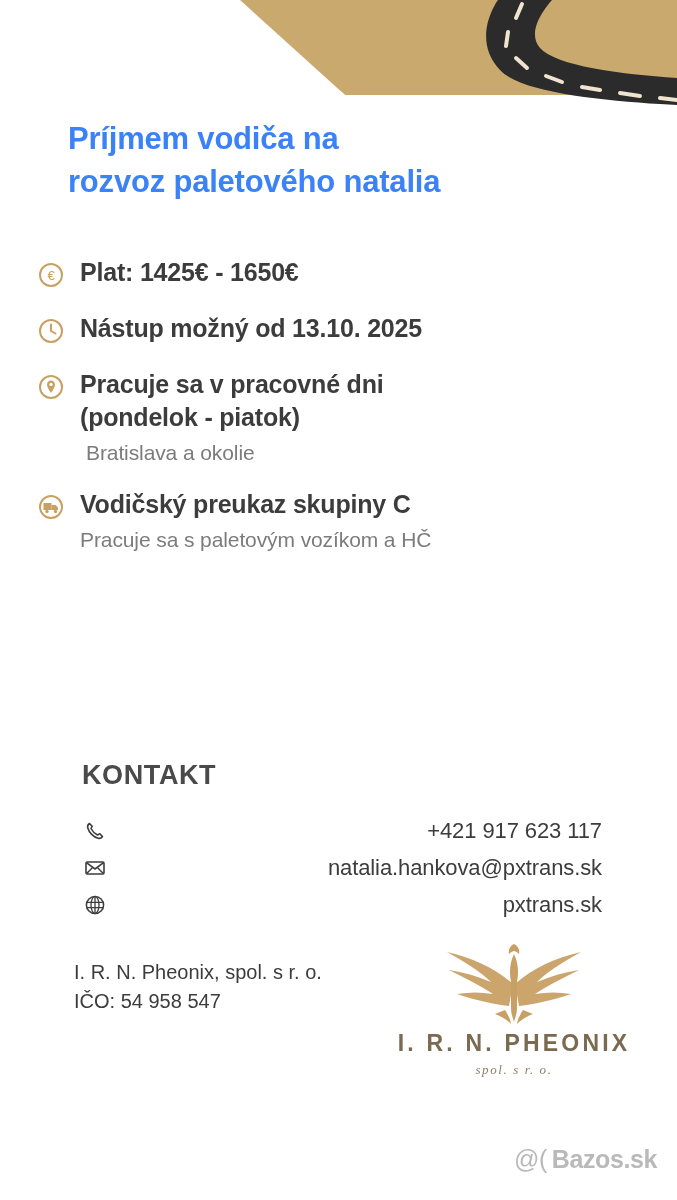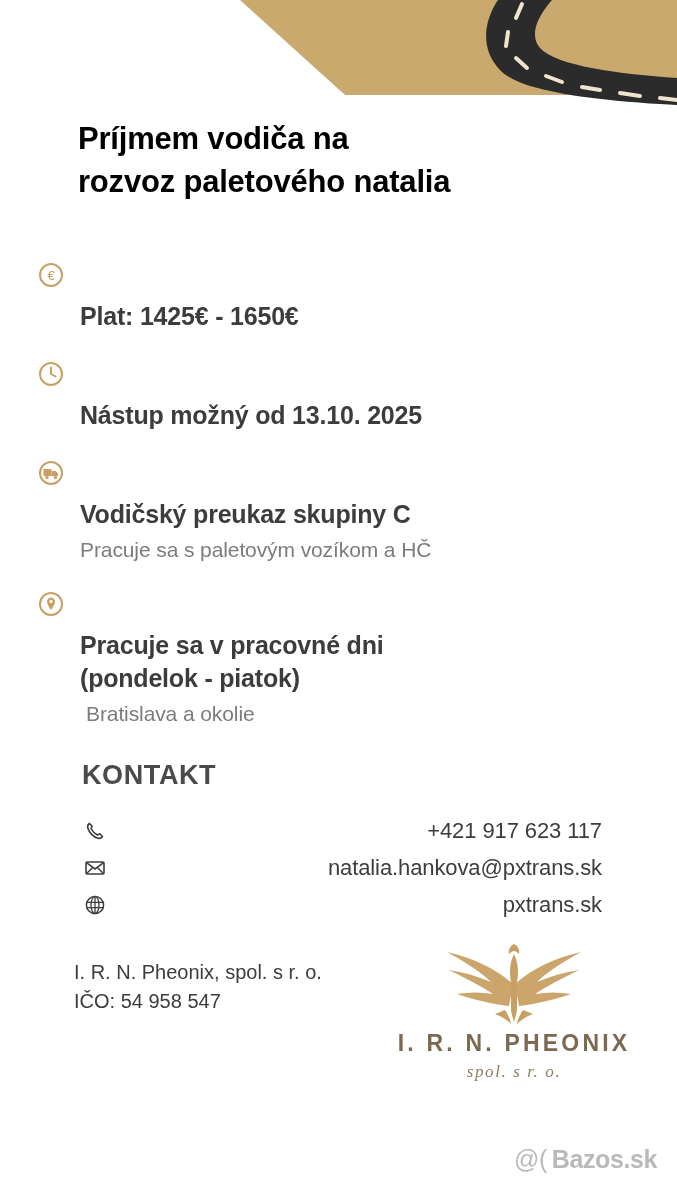--- a/index.html
+++ b/index.html
@@ -24,26 +24,26 @@
     width: 677px;
     height: 122px;
     overflow: hidden;
   }
   .banner svg { display: block; }
 
   
   .headline {
     position: absolute;
     top: 118px;
-    left: 78px;
+    left: 68px;
     width: 560px;
     font-size: 31px;
     font-weight: bold;
     line-height: 1.38;
-    color: #000000;
+    color: #3b82f6;
     letter-spacing: -0.2px;
   }
 
   
   .bullets {
     position: absolute;
     top: 256px;
     left: 36px;
     width: 620px;
   }
@@ -56,21 +56,21 @@
   .bullet .ico {
     flex: 0 0 30px;
     width: 30px;
     height: 30px;
     margin-top: 4px;
     margin-right: 14px;
     display: flex;
     align-items: center;
     justify-content: center;
   }
-  .bullet .txtwrap { flex: 1 1 auto; margin-top: 44px; }
+  .bullet .txtwrap { flex: 1 1 auto; }
   .bullet .main {
     font-size: 25px;
     font-weight: bold;
     color: #3c3c3c;
     line-height: 1.32;
     letter-spacing: -0.2px;
   }
   .bullet .sub {
     font-size: 21px;
     color: #7c7c7c;
@@ -138,21 +138,21 @@
   }
   .logo-name {
     margin-top: 2px;
     font-size: 23px;
     letter-spacing: 3.2px;
     color: #7a6a4f;
     font-weight: bold;
   }
   .logo-sub {
     margin-top: 5px;
-    font-size: 17px;
+    font-size: 13px;
     font-style: italic;
     letter-spacing: 1.6px;
     color: #8d7d62;
     font-family: "Liberation Serif", serif;
   }
 
   
   .watermark {
     position: absolute;
     right: 20px;
@@ -225,44 +225,44 @@
     </span>
     <span class="txtwrap">
       <div class="main">Nástup možný od 13.10. 2025</div>
     </span>
   </div>
 
   <div class="bullet">
     <span class="ico">
       <svg width="26" height="26" viewBox="0 0 26 26" xmlns="http://www.w3.org/2000/svg">
         <circle cx="13" cy="13" r="11" fill="none" stroke="#c8a063" stroke-width="2"></circle>
+        <path d="M13 6.5 C10.8 6.5 9 8.3 9 10.5 C9 13.6 13 19 13 19 C13 19 17 13.6 17 10.5 C17 8.3 15.2 6.5 13 6.5 Z" fill="#c8a063"></path>
+        <circle cx="13" cy="10.4" r="1.6" fill="#ffffff"></circle>
+      </svg>
+    </span>
+    <span class="txtwrap">
+      <div class="main">Pracuje sa v pracovné dni</div>
+      <div class="main">(pondelok - piatok)</div>
+      <div class="sub indent">Bratislava a okolie</div>
+    </span>
+  </div>
+
+  <div class="bullet">
+    <span class="ico">
+      <svg width="26" height="26" viewBox="0 0 26 26" xmlns="http://www.w3.org/2000/svg">
+        <circle cx="13" cy="13" r="11" fill="none" stroke="#c8a063" stroke-width="2"></circle>
         <rect x="5.5" y="9" width="8" height="7" fill="#c8a063"></rect>
         <path d="M13.5 11 L17.5 11 L20 13.5 L20 16 L13.5 16 Z" fill="#c8a063"></path>
         <circle cx="9" cy="17.5" r="1.7" fill="#c8a063"></circle>
         <circle cx="17.5" cy="17.5" r="1.7" fill="#c8a063"></circle>
       </svg>
     </span>
     <span class="txtwrap">
       <div class="main">Vodičský preukaz skupiny C</div>
       <div class="sub">Pracuje sa s paletovým vozíkom  a HČ</div>
-    </span>
-  </div>
-
-  <div class="bullet">
-    <span class="ico">
-      <svg width="26" height="26" viewBox="0 0 26 26" xmlns="http://www.w3.org/2000/svg">
-        <circle cx="13" cy="13" r="11" fill="none" stroke="#c8a063" stroke-width="2"></circle>
-        <path d="M13 6.5 C10.8 6.5 9 8.3 9 10.5 C9 13.6 13 19 13 19 C13 19 17 13.6 17 10.5 C17 8.3 15.2 6.5 13 6.5 Z" fill="#c8a063"></path>
-        <circle cx="13" cy="10.4" r="1.6" fill="#ffffff"></circle>
-      </svg>
-    </span>
-    <span class="txtwrap">
-      <div class="main">Pracuje sa v pracovné dni</div>
-      <div class="main">(pondelok - piatok)</div>
-      <div class="sub indent">Bratislava a okolie</div>
     </span>
   </div>
 
 </div>
 
 <div class="kontakt-title">KONTAKT</div>
 
 <div class="contact-list">
 
   <div class="contact-row">

